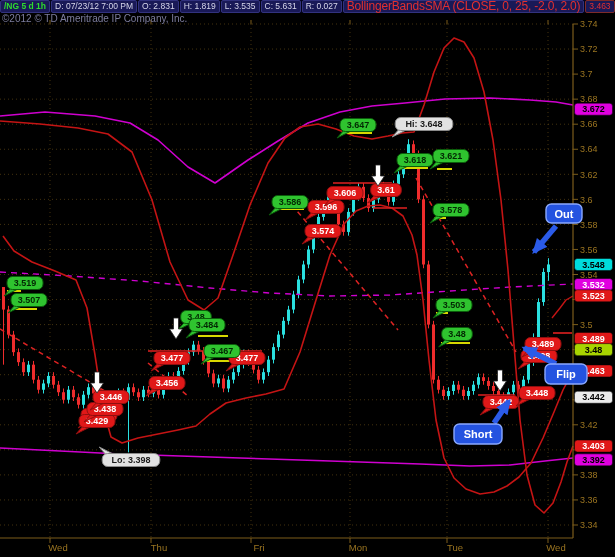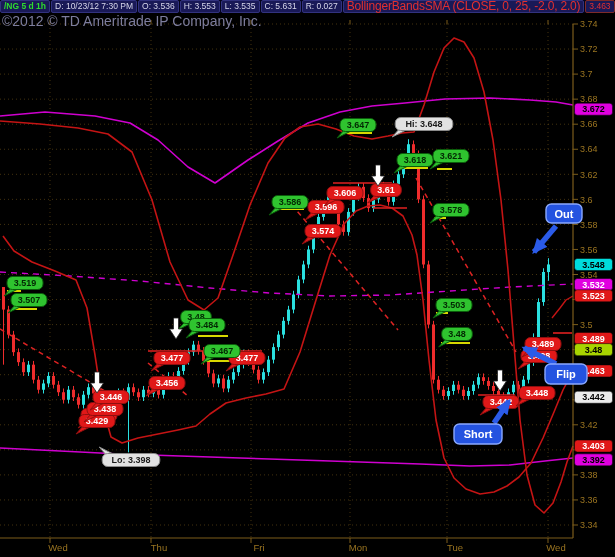--- a/index.html
+++ b/index.html
@@ -7,34 +7,34 @@
           font-family:"Liberation Sans",sans-serif;}
   .topbar{position:absolute;top:0;left:0;width:615px;height:13px;display:flex;
           background:#04041a;z-index:5;white-space:nowrap;border-radius:6px;}
   .cell{background:#191957;border:1px solid #32327e;border-radius:2px;margin-right:1px;
         padding:0 3px;font-size:8.5px;line-height:10px;color:#d6d6ea;}
   .cell.sym{color:#2edb2e;font-weight:bold;}
   .cell.study{color:#e23030;font-size:12px;letter-spacing:-0.2px;}
   .cell.chipv{color:#e23030;border-color:#7e2a2a;}
   .iconbtn{width:17px;height:11px;background:#c2cede;border:1px solid #8093ad;border-radius:2px;
            display:flex;align-items:center;justify-content:center;}
-  .copyright{position:absolute;top:13px;left:2px;font-size:14px;color:#7d7d9d;z-index:4;}
+  .copyright{position:absolute;top:13px;left:2px;font-size:10px;color:#7d7d9d;z-index:4;}
   svg.chart{position:absolute;top:0;left:0;}
   text{font-family:"Liberation Sans",sans-serif;}
 </style>
 </head>
 <body>
 
 <div class="screen">
 
   <div class="topbar">
     <span class="cell sym">/NG 5 d 1h</span>
-    <span class="cell">D: 10/23/12 7:30 PM</span>
-    <span class="cell">O: 3.536</span>
-    <span class="cell">H: 3.553</span>
+    <span class="cell">D: 07/23/12 7:00 PM</span>
+    <span class="cell">O: 2.831</span>
+    <span class="cell">H: 1.819</span>
     <span class="cell">L: 3.535</span>
     <span class="cell">C: 5.631</span>
     <span class="cell">R: 0.027</span>
     <span class="cell study">BollingerBandsSMA (CLOSE, 0, 25, -2.0, 2.0)</span>
     <span class="cell chipv">3.463</span>
     <span class="cell chipv">3.403</span>
     <span class="cell chipv">3.</span>
     <span class="iconbtn">
       <svg width="13" height="9">
         <path d="M1,7 C4,7 4,2 7,2 L12,2" stroke="#1a1a40" stroke-width="1.6" fill="none"></path>

